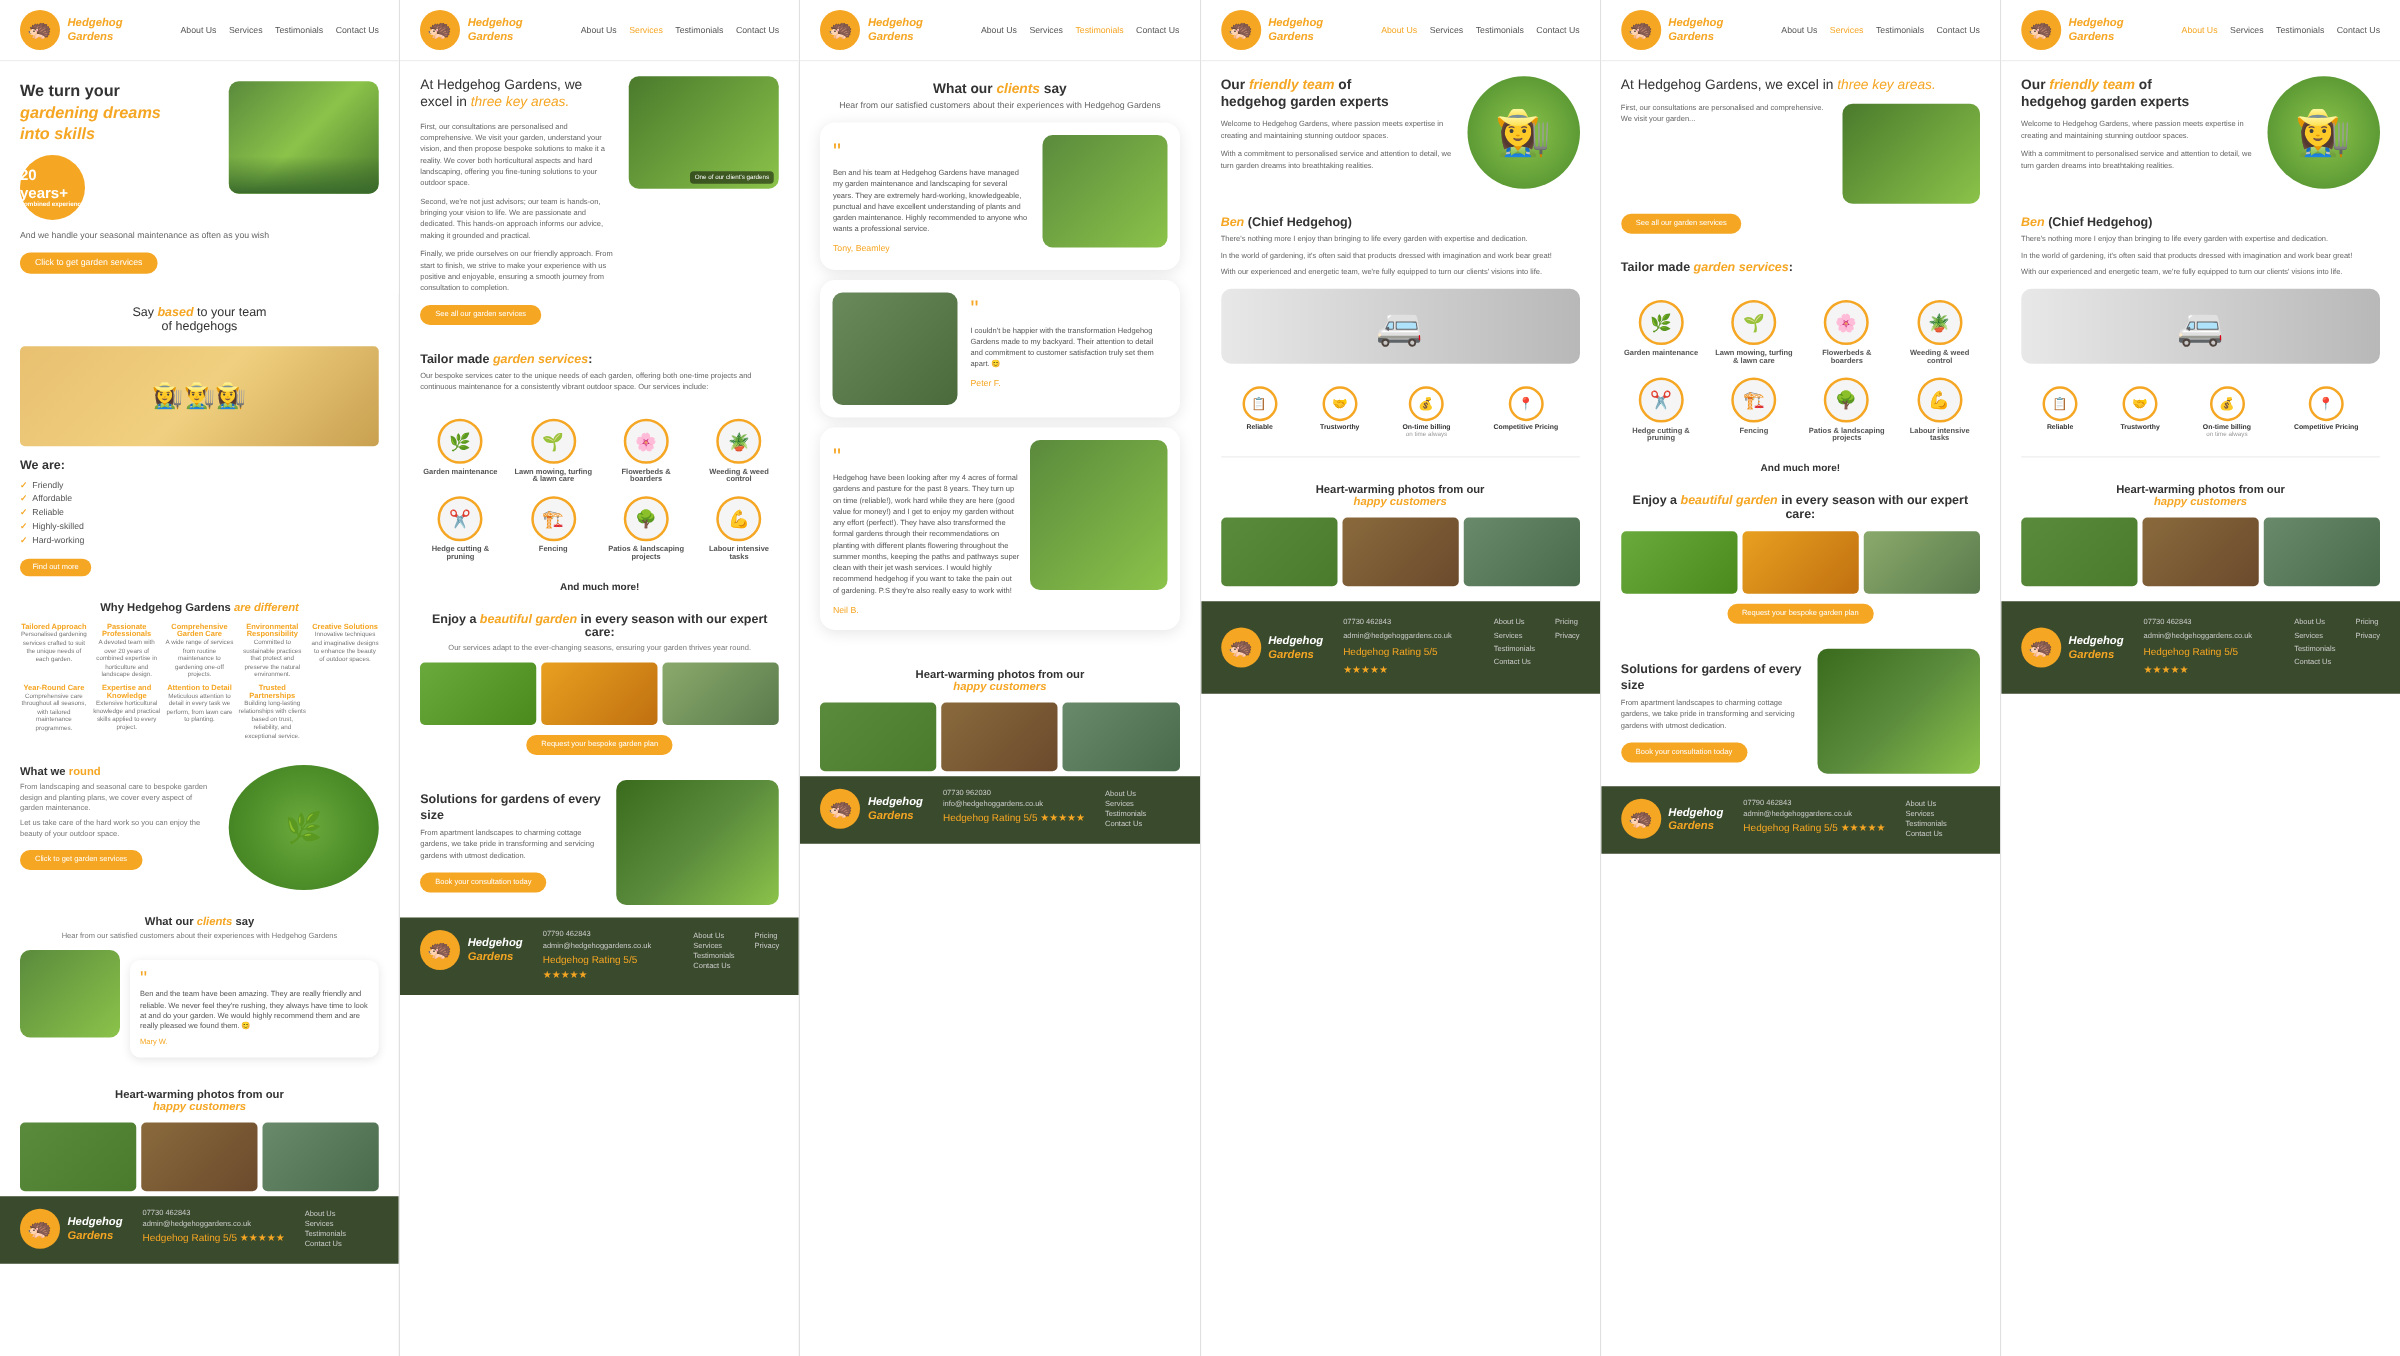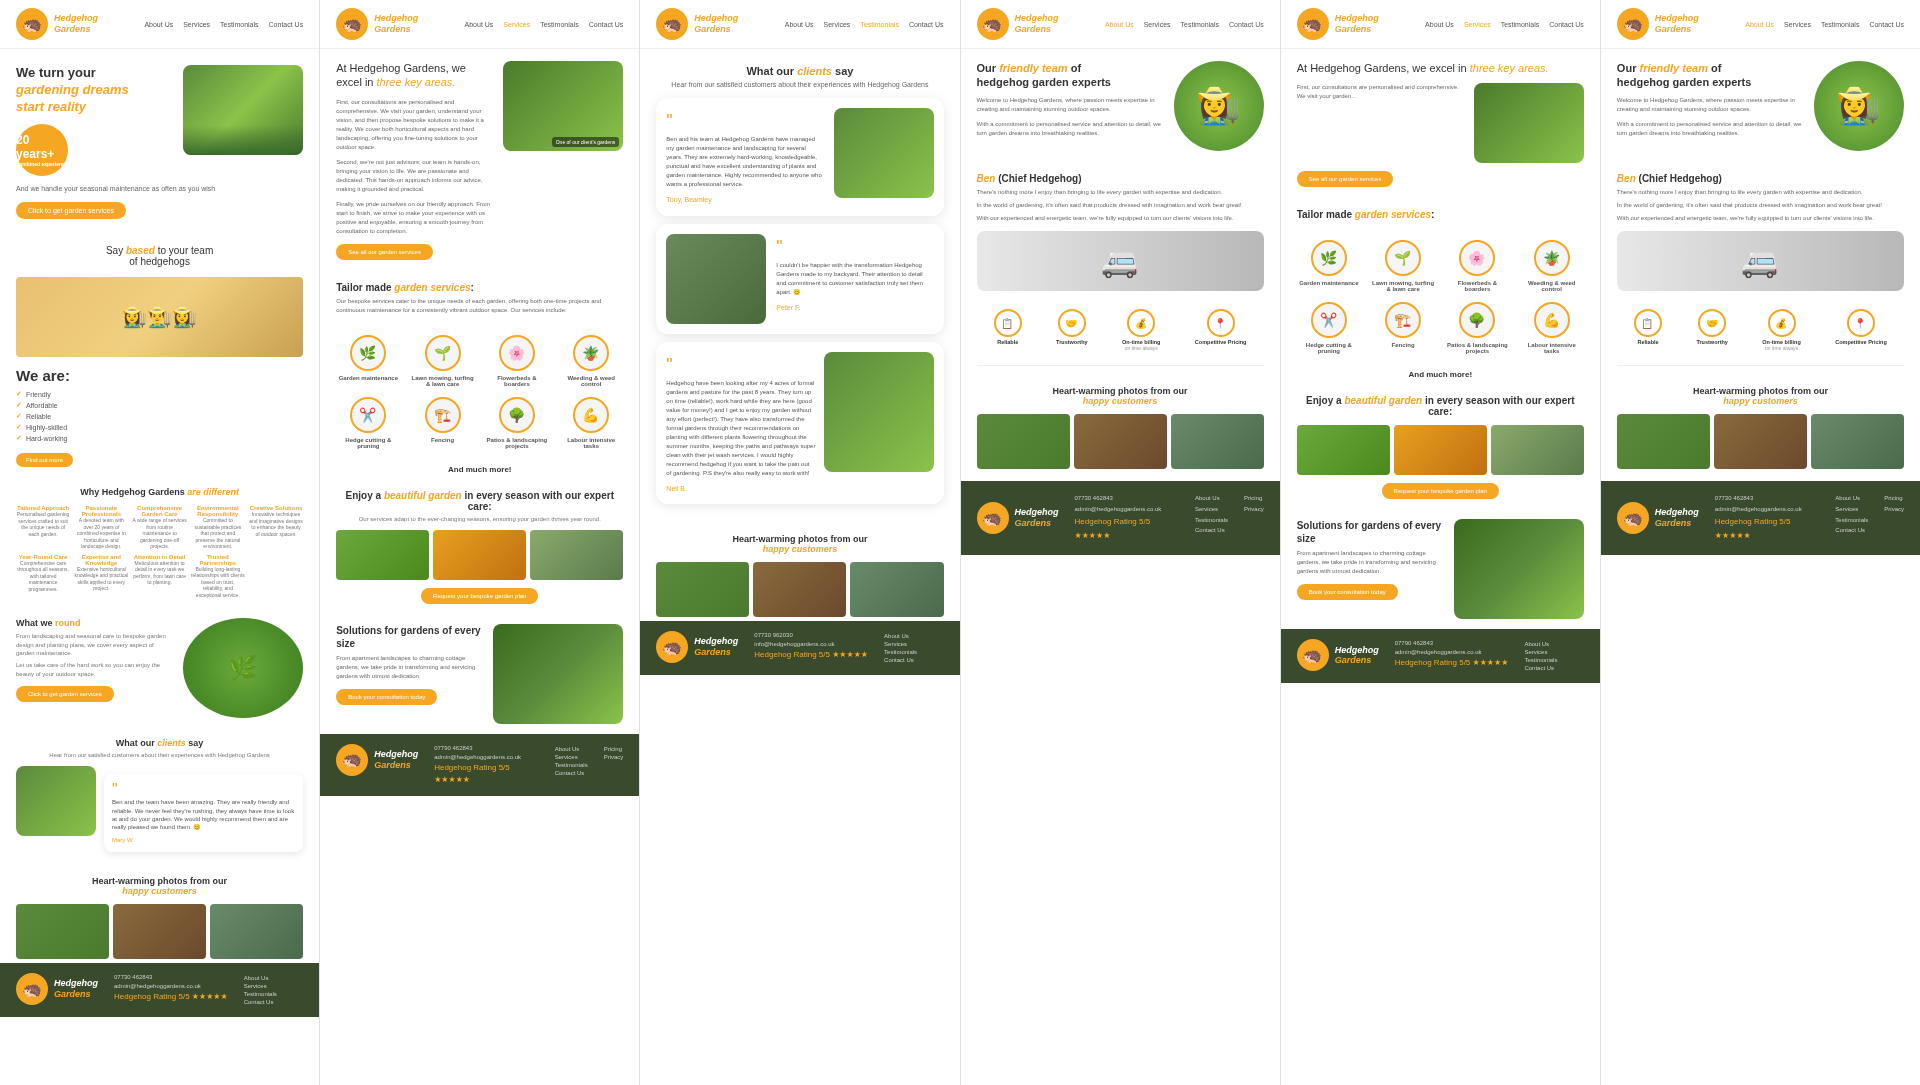--- a/index.html
+++ b/index.html
@@ -194,21 +194,21 @@
       transform: translate(-50%, -50%);
       font-size: 20px;
     }
 
     
     .we-are {
       padding: 10px 16px;
     }
 
     .we-are-title {
-      font-size: 15px;
+      font-size: 10px;
       font-weight: bold;
       color: #333;
     }
 
     .we-are-list {
       list-style: none;
       margin-top: 6px;
     }
 
     .we-are-list li {
@@ -481,21 +481,21 @@
 
     .seasonal-photo:nth-child(1) { background: linear-gradient(135deg, #6aaa3c, #4a8a1c); }
     .seasonal-photo:nth-child(2) { background: linear-gradient(135deg, #e8a020, #c07010); }
     .seasonal-photo:nth-child(3) { background: linear-gradient(135deg, #8aaa6c, #5a7a4c); }
 
     
     .solutions {
       padding: 10px 16px;
       display: flex;
       gap: 10px;
-      align-items: flex-start;
+      align-items: center;
     }
 
     .solutions-content {
       flex: 1;
     }
 
     .solutions-title {
       font-size: 10px;
       font-weight: bold;
       color: #333;
@@ -785,21 +785,21 @@
         <span class="nav-link">Contact Us</span>
       </div>
     </nav>
 
     <div class="hero">
       <div class="hero-image"></div>
       <div>
         <div class="hero-title">
           <span>We turn your</span><br>
           <span class="highlight">gardening dreams</span><br>
-          <span class="highlight">start reality</span>
+          <span class="highlight">into skills</span>
         </div>
       </div>
       <div class="years-badge">
         <span class="years-num">20 years+</span>
         <span style="font-size:5px;">combined experience</span>
       </div>
       <div class="hero-subtitle">And we handle your seasonal maintenance as often as you wish</div>
       <button class="btn-orange">Click to get garden services</button>
     </div>
 

